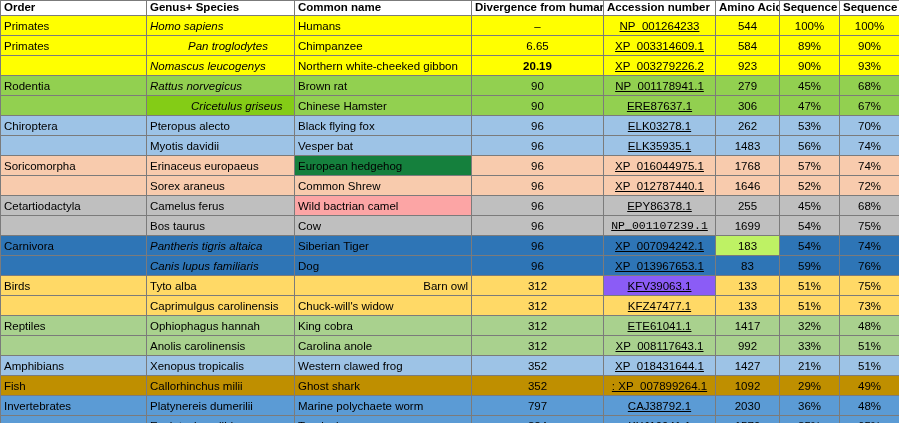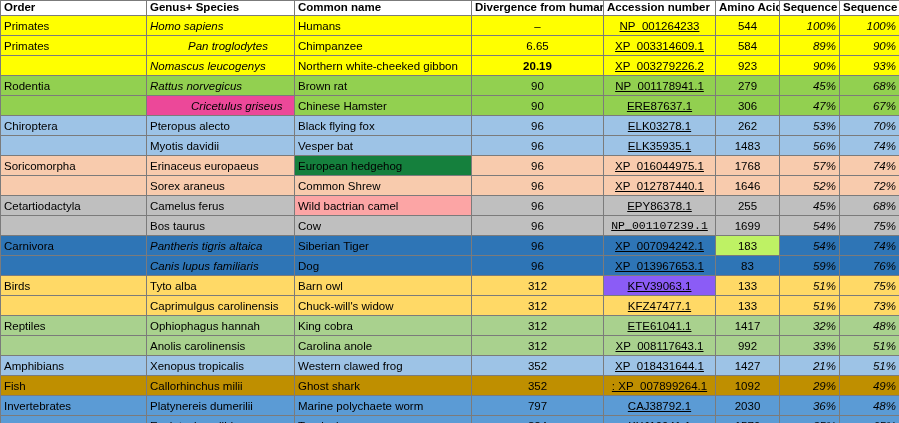--- a/index.html
+++ b/index.html
@@ -58,21 +58,21 @@
   col.c-simil { width: 60px; }
 
   td.order { text-align: left; }
   td.species { text-align: left; font-style: italic; }
   td.species.noital { font-style: normal; }
   td.common { text-align: left; }
   td.div { text-align: center; }
   td.acc { text-align: center; }
   td.acc span { text-decoration: underline; }
   td.aa { text-align: center; }
-  td.num { text-align: right; font-style: italic; }
+  td.num { text-align: center; }
 
   
   tr.data td { height: 19px; }
 </style>
 </head>
 <body>
 
 <div id="sheet">
   <table class="grid">
     <colgroup>
@@ -133,21 +133,21 @@
           <td class="species" style="background: rgb(146, 208, 80); color: rgb(0, 0, 0);">Rattus norvegicus</td>
           <td class="common" style="background: rgb(146, 208, 80); color: rgb(0, 0, 0);">Brown rat</td>
           <td class="div" style="background: rgb(146, 208, 80); color: rgb(0, 0, 0);">90</td>
           <td class="acc" style="background: rgb(146, 208, 80); color: rgb(0, 0, 0);"><span>NP_001178941.1</span></td>
           <td class="aa" style="background: rgb(146, 208, 80); color: rgb(0, 0, 0);">279</td>
           <td class="num" style="background: rgb(146, 208, 80); color: rgb(0, 0, 0);">45%</td>
           <td class="num" style="background: rgb(146, 208, 80); color: rgb(0, 0, 0);">68%</td>
         </tr>
         <tr class="data">
           <td class="order" style="background: rgb(146, 208, 80); color: rgb(0, 0, 0);">&nbsp;</td>
-          <td class="species" style="background: #ec4899; color: rgb(0, 0, 0); padding-left: 44px;">Cricetulus griseus</td>
+          <td class="species" style="background: #84cc16; color: rgb(0, 0, 0); padding-left: 44px;">Cricetulus griseus</td>
           <td class="common" style="background: rgb(146, 208, 80); color: rgb(0, 0, 0);">Chinese Hamster</td>
           <td class="div" style="background: rgb(146, 208, 80); color: rgb(0, 0, 0);">90</td>
           <td class="acc" style="background: rgb(146, 208, 80); color: rgb(0, 0, 0);"><span>ERE87637.1</span></td>
           <td class="aa" style="background: rgb(146, 208, 80); color: rgb(0, 0, 0);">306</td>
           <td class="num" style="background: rgb(146, 208, 80); color: rgb(0, 0, 0);">47%</td>
           <td class="num" style="background: rgb(146, 208, 80); color: rgb(0, 0, 0);">67%</td>
         </tr>
         <tr class="data">
           <td class="order" style="background: rgb(157, 195, 230); color: rgb(0, 0, 0);">Chiroptera</td>
           <td class="species noital" style="background: rgb(157, 195, 230); color: rgb(0, 0, 0);">Pteropus alecto</td>
@@ -224,21 +224,21 @@
           <td class="common" style="background: rgb(46, 117, 182); color: rgb(0, 0, 0);">Dog</td>
           <td class="div" style="background: rgb(46, 117, 182); color: rgb(0, 0, 0);">96</td>
           <td class="acc" style="background: rgb(46, 117, 182); color: rgb(0, 0, 0);"><span>XP_013967653.1</span></td>
           <td class="aa" style="background: rgb(46, 117, 182); color: rgb(0, 0, 0);">83</td>
           <td class="num" style="background: rgb(46, 117, 182); color: rgb(0, 0, 0);">59%</td>
           <td class="num" style="background: rgb(46, 117, 182); color: rgb(0, 0, 0);">76%</td>
         </tr>
         <tr class="data">
           <td class="order" style="background: rgb(255, 217, 102); color: rgb(0, 0, 0);">Birds</td>
           <td class="species noital" style="background: rgb(255, 217, 102); color: rgb(0, 0, 0);">Tyto alba</td>
-          <td class="common" style="background: rgb(255, 217, 102); color: rgb(0, 0, 0);">Barn owl</td>
+          <td class="common" style="background: rgb(255, 217, 102); color: rgb(0, 0, 0); text-align: right;">Barn owl</td>
           <td class="div" style="background: rgb(255, 217, 102); color: rgb(0, 0, 0);">312</td>
           <td class="acc" style="background: #8b5cf6; color: rgb(0, 0, 0);"><span>KFV39063.1</span></td>
           <td class="aa" style="background: rgb(255, 217, 102); color: rgb(0, 0, 0);">133</td>
           <td class="num" style="background: rgb(255, 217, 102); color: rgb(0, 0, 0);">51%</td>
           <td class="num" style="background: rgb(255, 217, 102); color: rgb(0, 0, 0);">75%</td>
         </tr>
         <tr class="data">
           <td class="order" style="background: rgb(255, 217, 102); color: rgb(0, 0, 0);">&nbsp;</td>
           <td class="species noital" style="background: rgb(255, 217, 102); color: rgb(0, 0, 0);">Caprimulgus carolinensis</td>
           <td class="common" style="background: rgb(255, 217, 102); color: rgb(0, 0, 0);">Chuck-will's widow</td>

